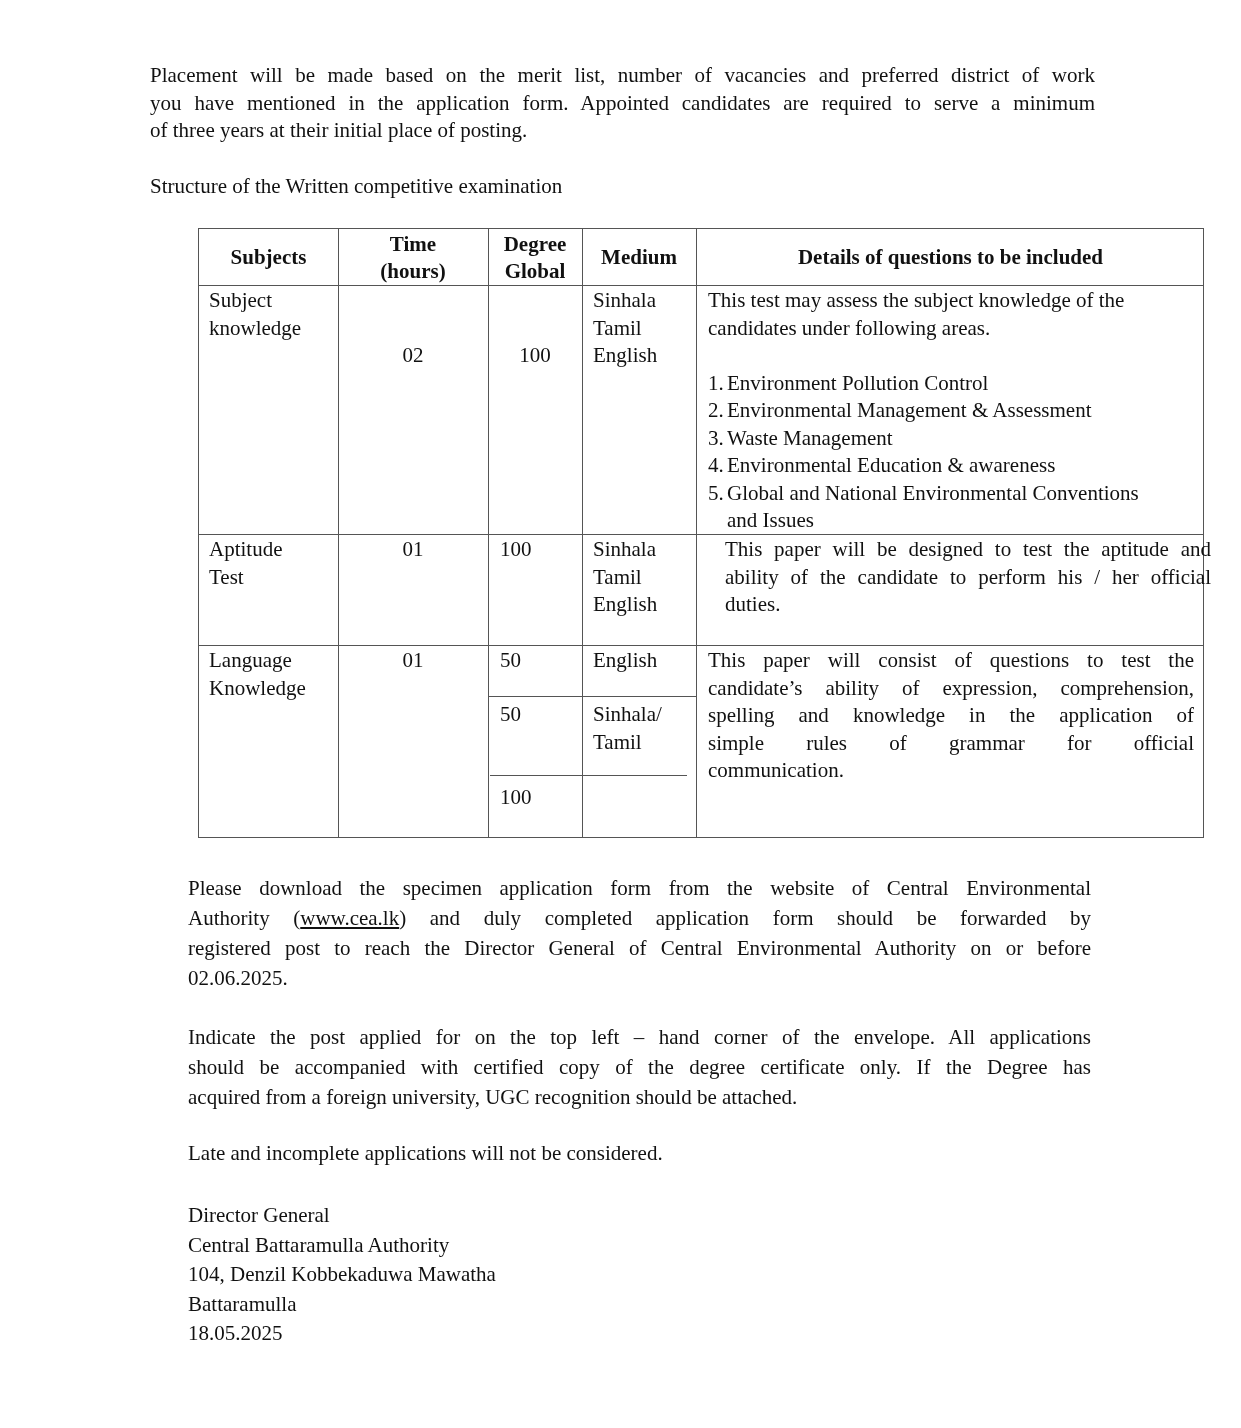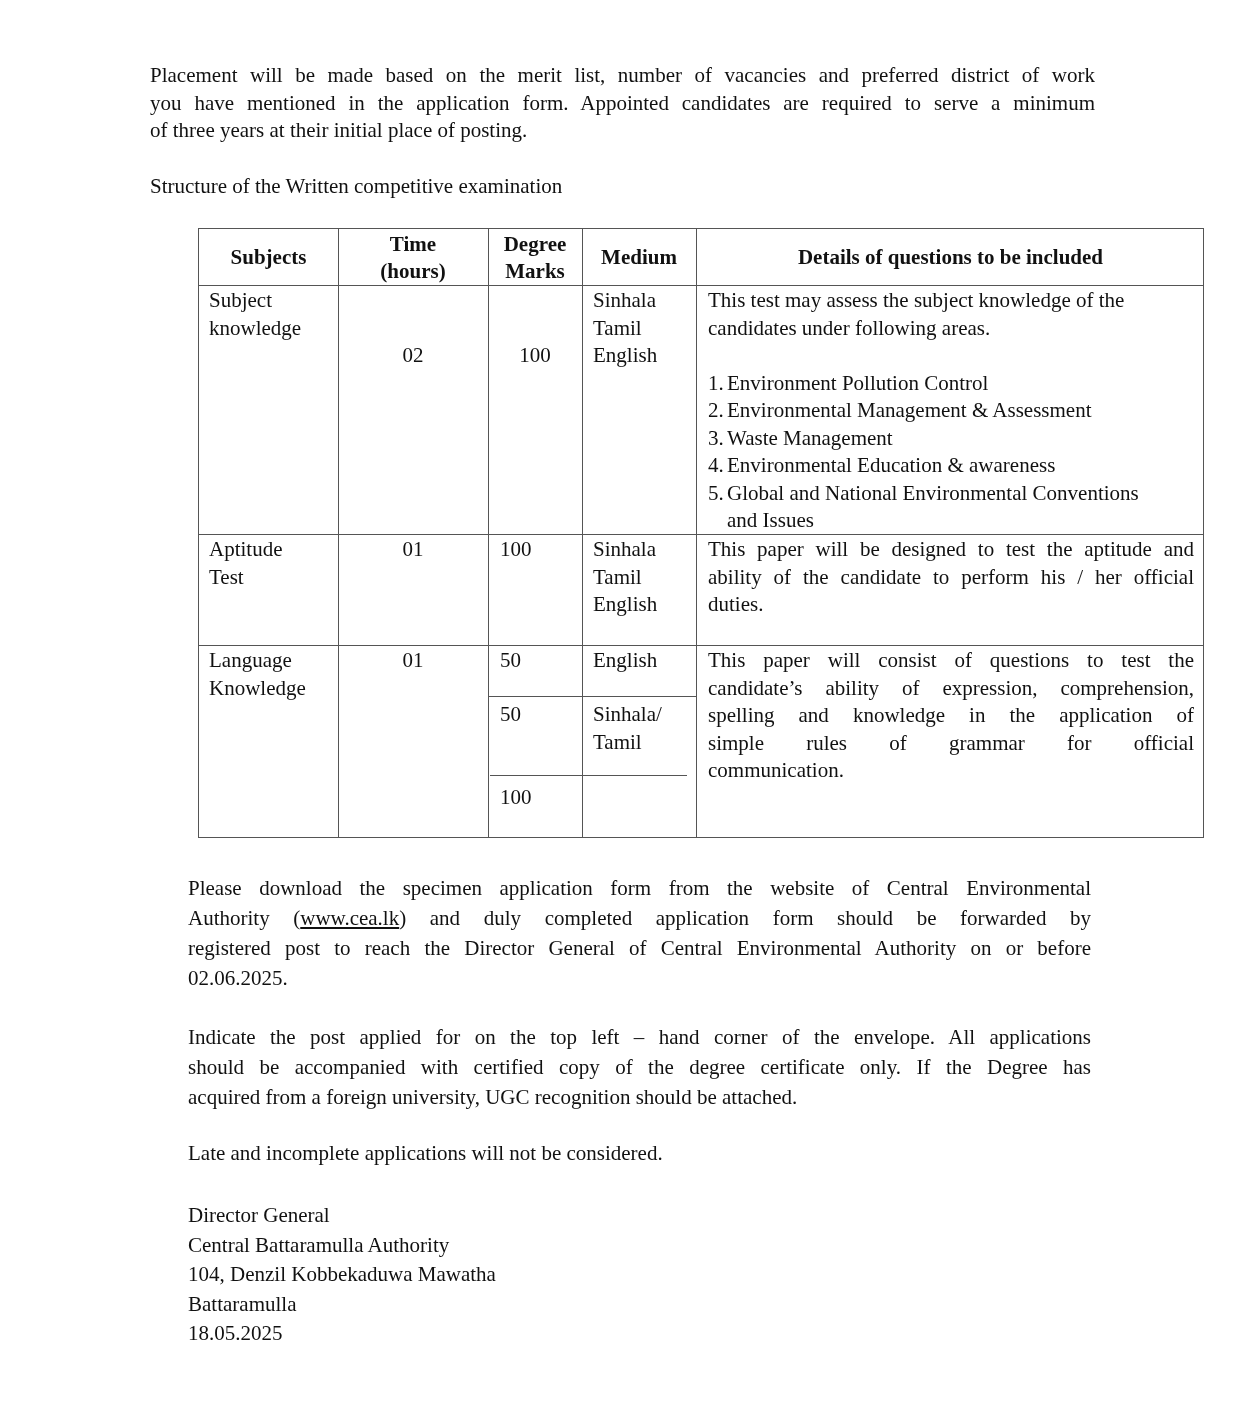--- a/index.html
+++ b/index.html
@@ -40,21 +40,21 @@
   <div class="hline" style="left:289px;width:208px;top:467px;"></div>
   <div class="hline" style="left:291px;width:197px;top:546px;"></div>
 
   <div class="cell hdr" style="left:0;width:139px;top:15px;">Subjects</div>
   <div class="cell hdr" style="left:139px;width:150px;top:2px;">
     <div>Time</div>
     <div>(hours)</div>
   </div>
   <div class="cell hdr" style="left:289px;width:94px;top:2px;">
     <div>Degree</div>
-    <div>Marks</div>
+    <div>Global</div>
   </div>
   <div class="cell hdr" style="left:383px;width:114px;top:15px;">Medium</div>
   <div class="cell hdr" style="left:497px;width:509px;top:15px;">Details of questions to be included</div>
 
   <div class="cell" style="left:10px;top:58px;">
     <div>Subject</div>
     <div>knowledge</div>
   </div>
   <div class="cell" style="left:139px;width:150px;top:113px;text-align:center;">02</div>
   <div class="cell" style="left:289px;width:94px;top:113px;text-align:center;">100</div>
@@ -96,21 +96,21 @@
     <div>Aptitude</div>
     <div>Test</div>
   </div>
   <div class="cell" style="left:139px;width:150px;top:307px;text-align:center;">01</div>
   <div class="cell" style="left:301px;top:307px;">100</div>
   <div class="cell" style="left:394px;top:307px;">
     <div>Sinhala</div>
     <div>Tamil</div>
     <div>English</div>
   </div>
-  <div class="cell" style="left:509px;width:486px;top:307px;">
+  <div class="cell" style="left:526px;width:486px;top:307px;">
     <div class="just" style="text-align-last:justify;">This paper will be designed to test the aptitude and</div>
     <div class="just" style="text-align-last:justify;">ability of the candidate to perform his / her official</div>
     <div>duties.</div>
   </div>
 
   <div class="cell" style="left:10px;top:418px;">
     <div>Language</div>
     <div>Knowledge</div>
   </div>
   <div class="cell" style="left:139px;width:150px;top:418px;text-align:center;">01</div>

